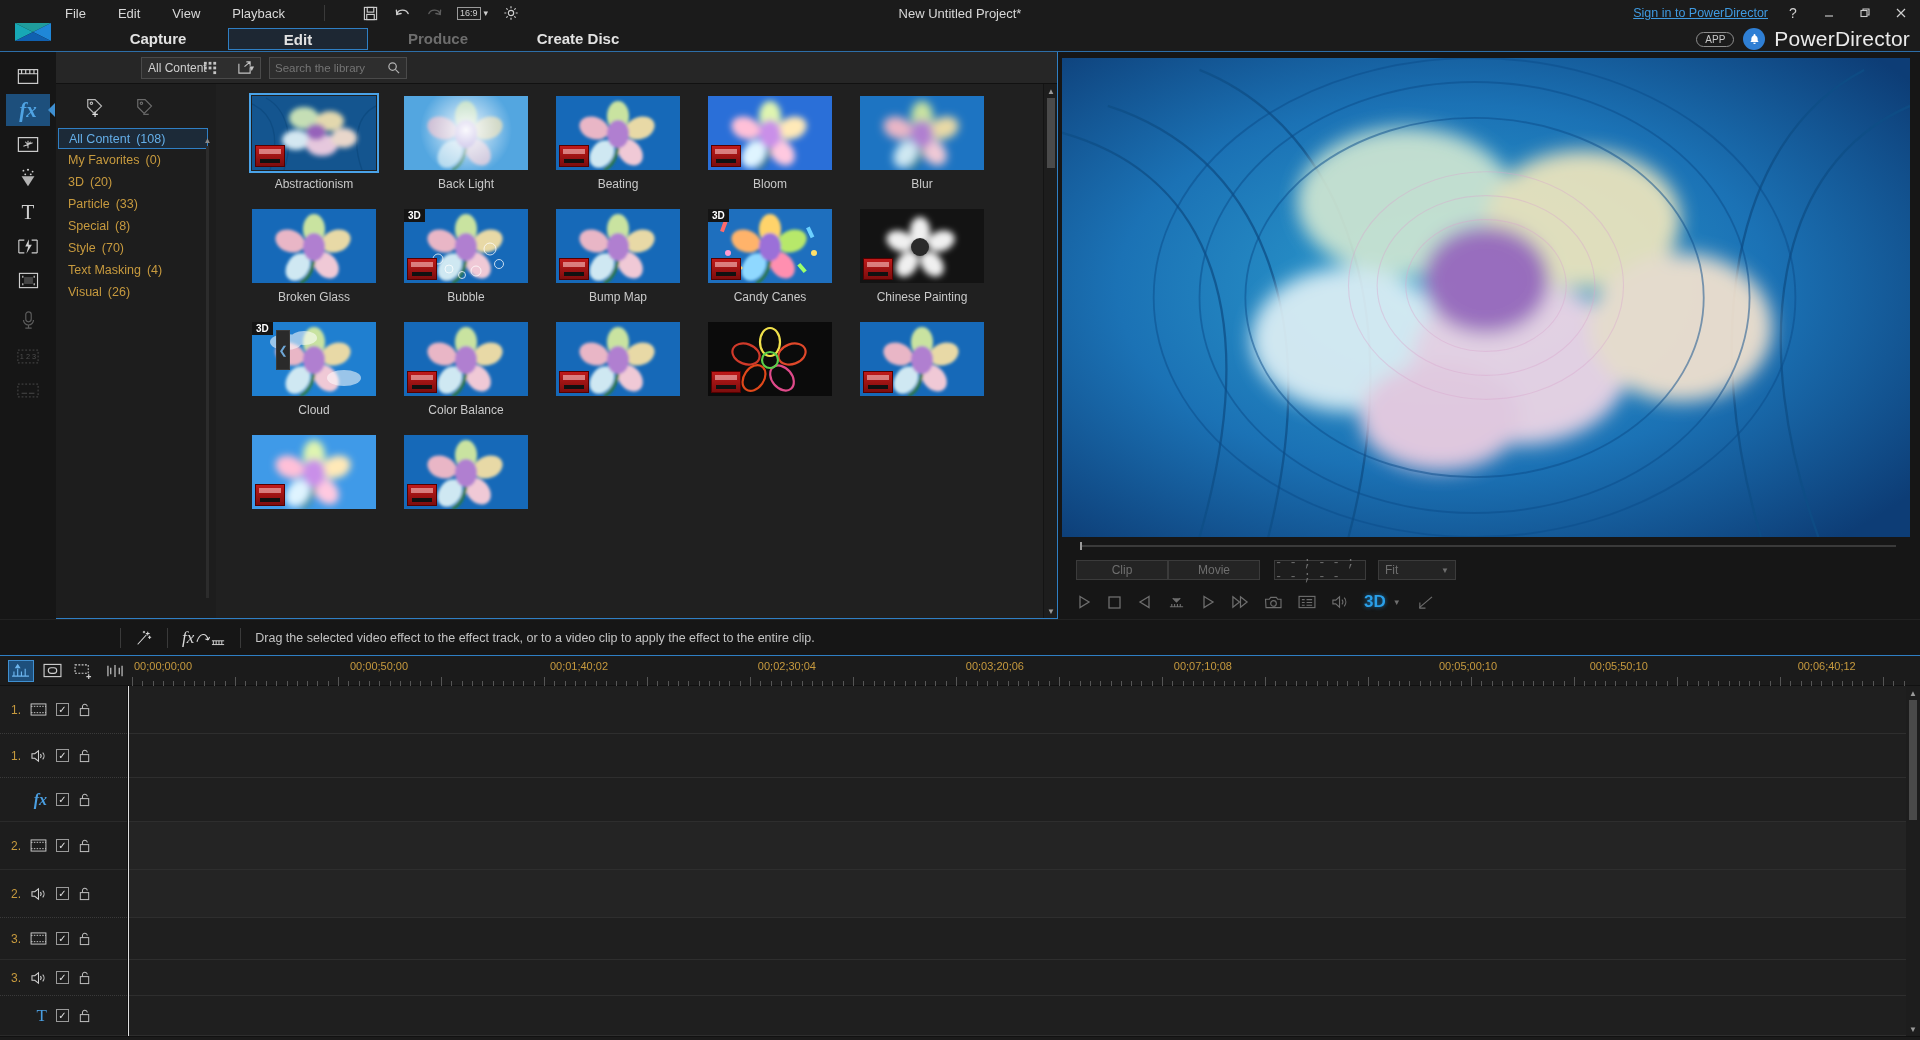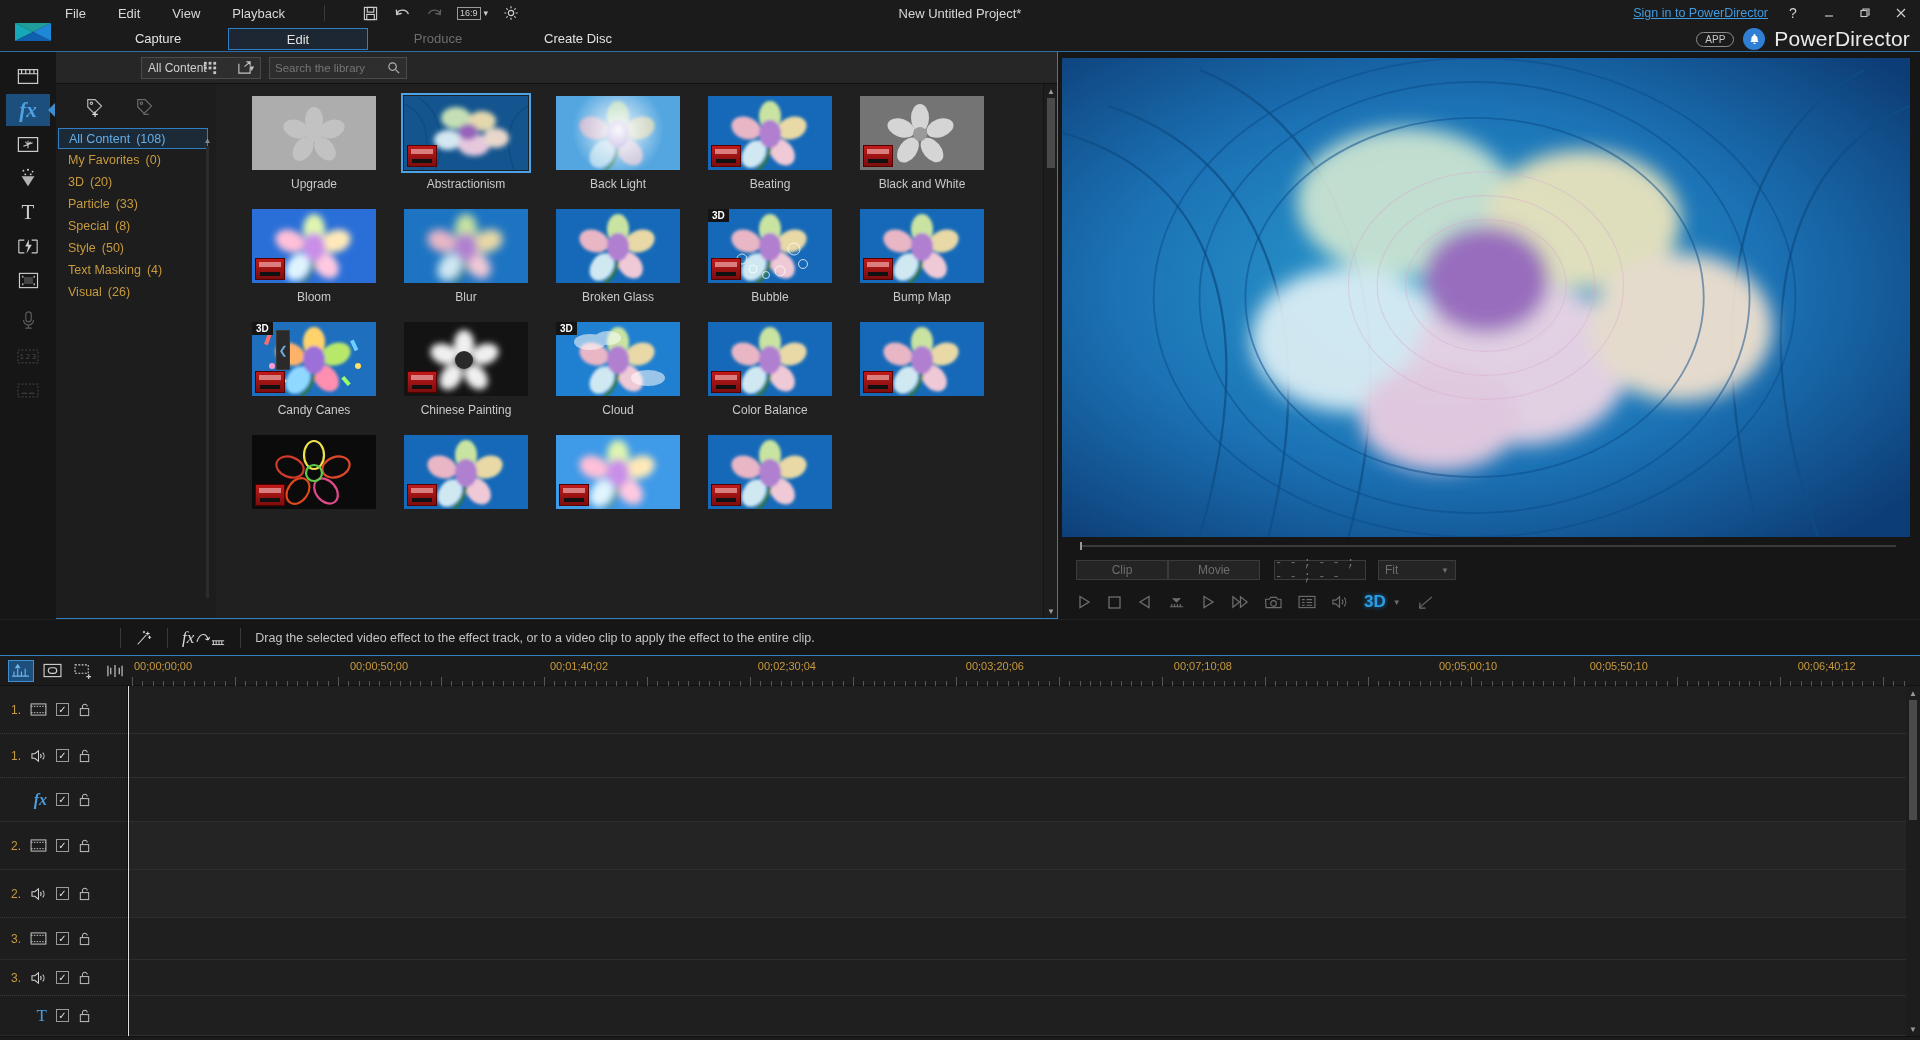--- a/index.html
+++ b/index.html
@@ -22,21 +22,21 @@
   .ratio-box{border:1px solid #9a9a9a;font-size:9px;padding:0px 2px;letter-spacing:0px;line-height:11px;color:#cfcfcf;}
   .proj-title{position:absolute;left:50%;transform:translateX(-50%);font-size:13px;color:#d8d8d8;}
   .tr-right{position:absolute;right:8px;top:0;height:26px;display:flex;align-items:center;gap:14px;}
   .dz-link{color:#3f9ae0;font-size:12.5px;text-decoration:underline;cursor:pointer;}
   .wbtn{width:22px;height:22px;display:flex;align-items:center;justify-content:center;color:#cfcfcf;font-size:14px;cursor:pointer;}
 
   
   .moderow{height:26px;background:#1b1b1b;position:relative;flex:0 0 26px;border-bottom:1px solid #2d6ea8;}
   .logo{position:absolute;left:12px;top:-10px;width:42px;height:30px;}
   .modetabs{display:flex;align-items:center;height:26px;padding-left:88px;gap:0;}
-  .mtab{width:140px;text-align:center;font-size:13px;font-weight:normal;color:#e2e2e2;line-height:22px;height:22px;cursor:pointer;}
+  .mtab{width:140px;text-align:center;font-size:15px;font-weight:bold;color:#e2e2e2;line-height:22px;height:22px;cursor:pointer;}
   .mtab.sel{border:1px solid #2f7fc4;background:#1d2733;}
   .mtab.dim{color:#6d6d6d;}
   .brand{position:absolute;right:10px;top:1px;display:flex;align-items:center;gap:9px;}
   .appbadge{border:1px solid #8d8d8d;border-radius:9px;font-size:10px;padding:1px 8px;color:#c8c8c8;}
   .bell{width:22px;height:22px;border-radius:50%;background:#2f7fd4;display:flex;align-items:center;justify-content:center;color:#fff;font-size:12px;}
   .brandtxt{font-size:21px;color:#eaeaea;letter-spacing:0.2px;}
 
   
   .middle{display:flex;flex:0 0 567px;height:567px;background:#161616;}
 
@@ -360,56 +360,40 @@
               <div class="cat">
                 <span>Particle</span>
                 <span class="cnt">(33)</span>
               </div>
               <div class="cat">
                 <span>Special</span>
                 <span class="cnt">(8)</span>
               </div>
               <div class="cat">
                 <span>Style</span>
-                <span class="cnt">(50)</span>
+                <span class="cnt">(70)</span>
               </div>
               <div class="cat">
                 <span>Text Masking</span>
                 <span class="cnt">(4)</span>
               </div>
               <div class="cat">
                 <span>Visual</span>
                 <span class="cnt">(26)</span>
               </div>
             </div>
           <div class="catscroll">
             <div class="up">▲</div>
             <div class="trk"></div>
           </div>
         </div>
 
         <div class="collapse">❮</div>
 
         <div class="grid">
-            <div class="cell">
-              <div class="thumb">
-                <svg width="124" height="74" viewBox="0 0 124 74">
-                  <rect width="124" height="74" fill="#adadad"></rect>
-                  <g fill="#c2c2c2">
-                    <ellipse cx="62" cy="24" rx="9" ry="13" transform="rotate(0 62 24)"></ellipse>
-                    <ellipse cx="80" cy="33" rx="9" ry="13" transform="rotate(70 80 33)"></ellipse>
-                    <ellipse cx="73" cy="53" rx="9" ry="13" transform="rotate(140 73 53)"></ellipse>
-                    <ellipse cx="51" cy="53" rx="9" ry="13" transform="rotate(215 51 53)"></ellipse>
-                    <ellipse cx="44" cy="33" rx="9" ry="13" transform="rotate(290 44 33)"></ellipse>
-                    <circle cx="62" cy="38" r="8"></circle>
-                  </g>
-                </svg>
-              </div>
-              <div class="clabel">Upgrade</div>
-            </div>
             <div class="cell sel">
               <div class="thumb">
                 <svg width="124" height="74" viewBox="0 0 124 74">
                   <defs>
                     <filter id="b1">
                       <feGaussianBlur stdDeviation="2.4"></feGaussianBlur>
                     </filter>
                   </defs>
                   <rect width="124" height="74" fill="#14558f"></rect>
                   <g fill="none" stroke="#0d4a80" stroke-width="1.4" opacity=".8">
@@ -472,37 +456,20 @@
                     <ellipse cx="74" cy="56" rx="11" ry="15" transform="rotate(140 74 56)" fill="#f0c9d6"></ellipse>
                     <ellipse cx="46" cy="58" rx="11" ry="15" transform="rotate(215 46 58)" fill="#cfe8f2"></ellipse>
                     <ellipse cx="38" cy="32" rx="11" ry="15" transform="rotate(290 38 32)" fill="#e9b6c6"></ellipse>
                     <ellipse cx="62" cy="38" rx="11" ry="14" fill="#b07fd0"></ellipse>
                     <path d="M62 52 C60 62,56 70,48 74" stroke="#2f7a2f" stroke-width="3" fill="none"></path>
                   </g>
                 </svg>
                 <span class="amd"></span>
               </div>
               <div class="clabel">Beating</div>
-            </div>
-            <div class="cell">
-              <div class="thumb">
-                <svg width="124" height="74" viewBox="0 0 124 74">
-                  <rect width="124" height="74" fill="#747474"></rect>
-                  <g fill="#d5d5d5">
-                    <ellipse cx="60" cy="22" rx="9" ry="14"></ellipse>
-                    <ellipse cx="80" cy="32" rx="9" ry="14" transform="rotate(70 80 32)"></ellipse>
-                    <ellipse cx="72" cy="54" rx="9" ry="14" transform="rotate(140 72 54)"></ellipse>
-                    <ellipse cx="48" cy="54" rx="9" ry="14" transform="rotate(215 48 54)"></ellipse>
-                    <ellipse cx="41" cy="32" rx="9" ry="14" transform="rotate(290 41 32)"></ellipse>
-                  </g>
-                  <circle cx="60" cy="38" r="7" fill="#9a9a9a"></circle>
-                </svg>
-                <span class="amd"></span>
-              </div>
-              <div class="clabel">Black and White</div>
             </div>
             <div class="cell">
               <div class="thumb">
                 <svg width="124" height="74" viewBox="0 0 124 74">
                   <defs>
                     <filter id="fbloom">
                       <feGaussianBlur stdDeviation="3"></feGaussianBlur>
                     </filter>
                   </defs>
                   <rect width="124" height="74" fill="#2a6fd8"></rect>

